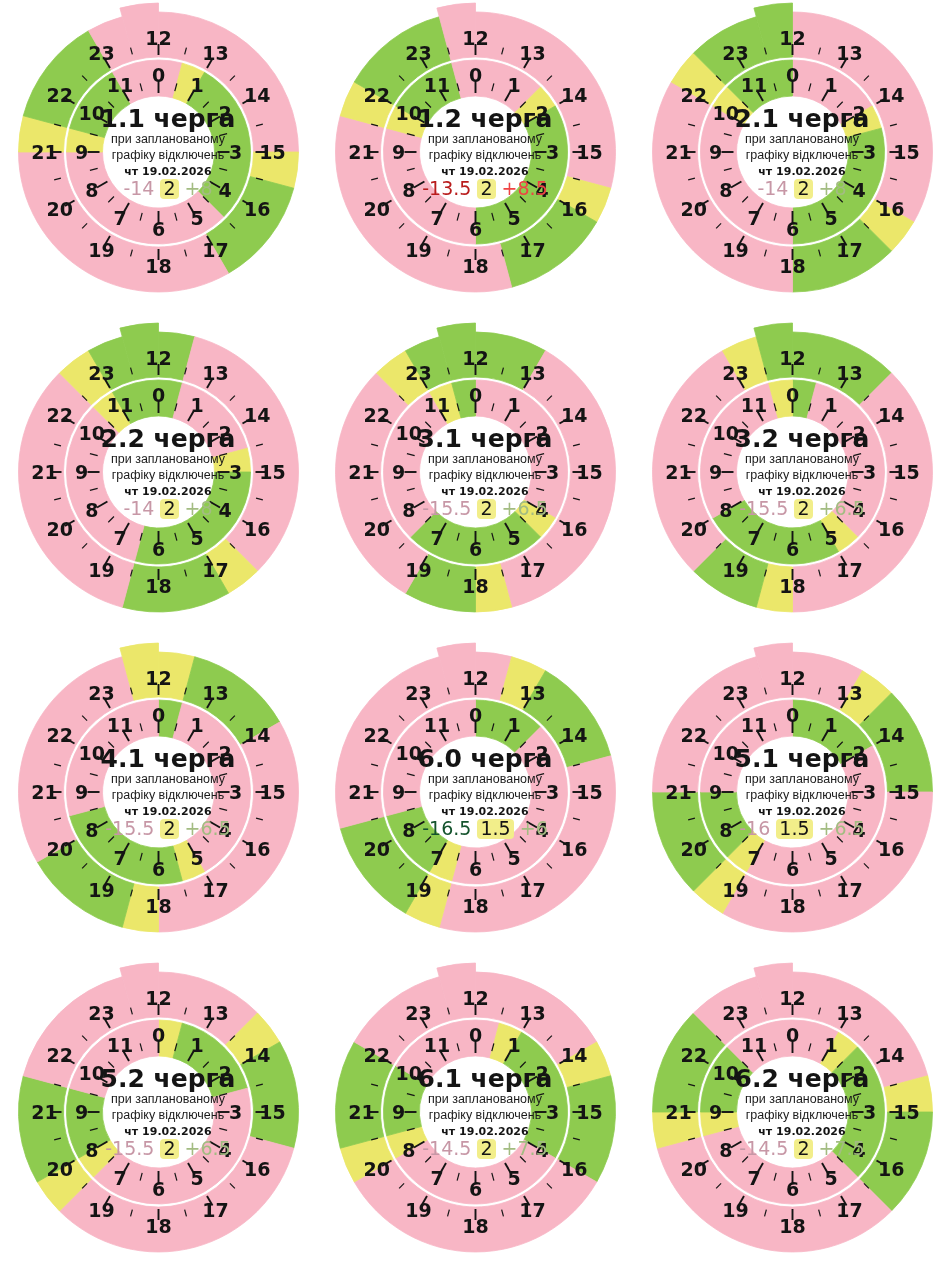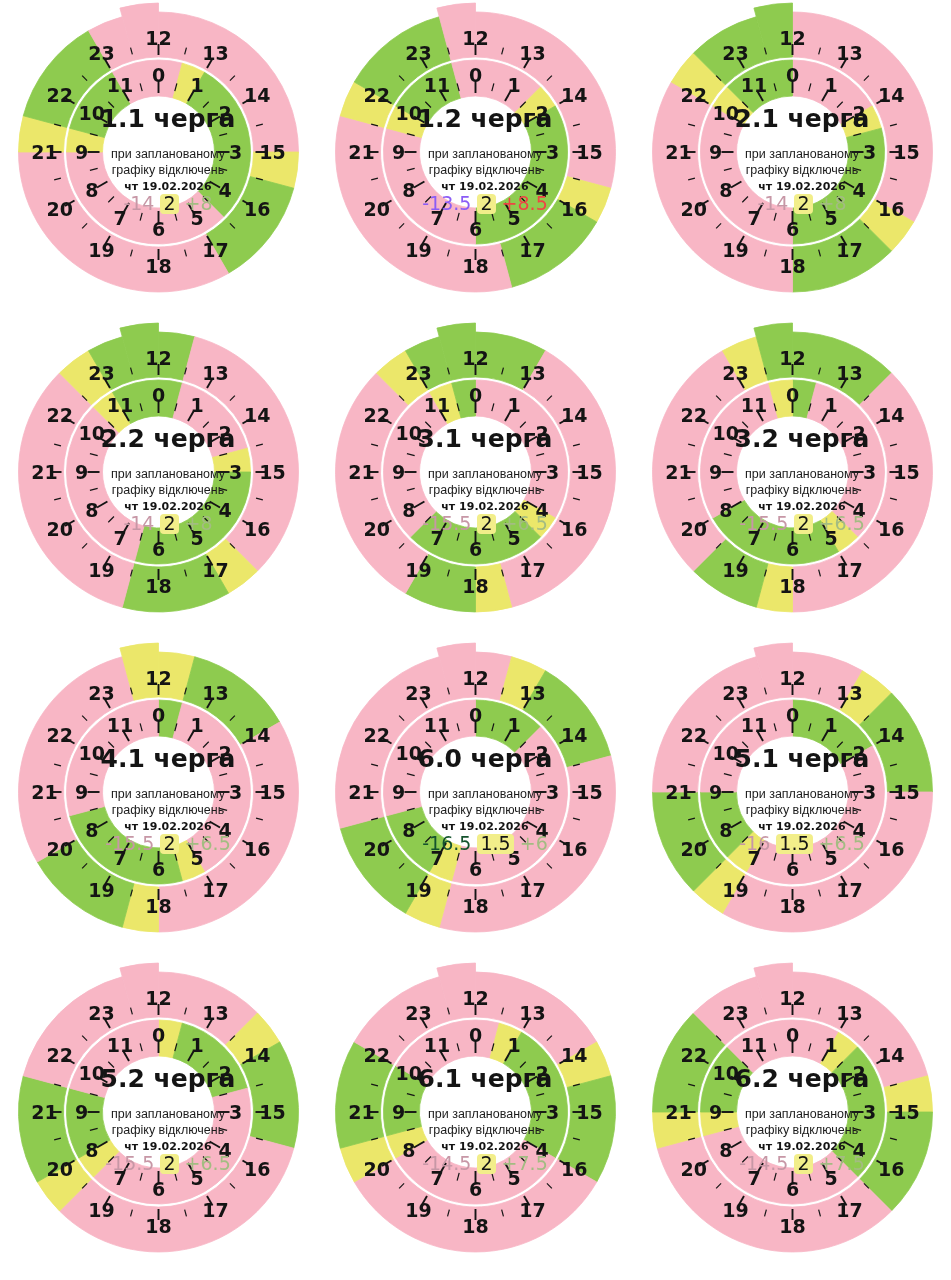--- a/index.html
+++ b/index.html
@@ -2,21 +2,21 @@
 <html><head>
 <meta charset="utf-8">
 <style>
   html,body{margin:0;padding:0;background:#fff;}
   body{width:951px;height:1280px;font-family:"Liberation Sans",sans-serif;}
   .grid{display:grid;grid-template-columns:repeat(3,317px);grid-template-rows:repeat(4,320px);width:951px;height:1280px;}
   .cell{position:relative;width:317px;height:320px;overflow:hidden;}
   .cell svg{position:absolute;left:0;top:0;}
   .center-block{position:absolute;left:168px;top:106px;width:140px;transform:translateX(-50%);text-align:center;color:#141414;line-height:1.05;}
   .ttl{font-size:25px;font-weight:700;font-family:"DejaVu Sans","Liberation Sans",sans-serif;letter-spacing:0px;}
-  .sub{font-size:12.5px;font-weight:400;margin-top:15px;line-height:1.22;color:#1b1b1b;}
+  .sub{font-size:12.5px;font-weight:400;margin-top:0;line-height:1.22;color:#1b1b1b;}
   .date{font-size:11px;font-weight:700;margin-top:3px;font-family:"DejaVu Sans","Liberation Sans",sans-serif;}
   .sum{font-size:19px;font-weight:400;margin-top:2px;font-family:"DejaVu Sans","Liberation Sans",sans-serif;}
   .sum .minus{}
   .sum .mid{border-radius:4px;padding:0 3px;display:inline-block;}
   .sum .plus{}
   .hour-label{font-family:"DejaVu Sans","Liberation Sans",sans-serif;font-weight:700;font-size:19px;fill:#141414;}
 </style>
 </head>
 <body>
 
@@ -210,21 +210,21 @@
         <text x="59.8" y="101.5" text-anchor="middle" class="hour-label">22</text>
         <text x="101.5" y="59.8" text-anchor="middle" class="hour-label">23</text>
       </svg>
       <div class="center-block">
         <div class="ttl">1.2 черга</div>
         <div class="sub">
           <div>при запланованому</div>
           <div>графіку відключень</div>
         </div>
         <div class="date">чт 19.02.2026</div>
-        <div class="sum"><span class="minus" style="color: #8b5cf6;">-13.5</span> <span class="mid" style="background: rgb(242, 238, 138); color: rgb(20, 20, 20);">2</span> <span class="plus" style="color: #ef4444;">+8.5</span></div>
+        <div class="sum"><span class="minus" style="color: #b91c1c;">-13.5</span> <span class="mid" style="background: rgb(242, 238, 138); color: rgb(20, 20, 20);">2</span> <span class="plus" style="color: #ef4444;">+8.5</span></div>
       </div>
     </div>
     <div class="cell">
       <svg width="317" height="320" viewBox="0 0 317 320">
         <path d="M 158.50 60.00 A 92 92 0 0 1 238.17 106.00 L 207.00 124.00 A 56 56 0 0 0 158.50 96.00 Z" fill="#f8b6c5" stroke="#f8b6c5" stroke-width="0.8"></path>
         <path d="M 238.17 106.00 A 92 92 0 0 1 247.37 128.19 L 212.59 137.51 A 56 56 0 0 0 207.00 124.00 Z" fill="#ebe76a" stroke="#ebe76a" stroke-width="0.8"></path>
         <path d="M 247.37 128.19 A 92 92 0 0 1 158.50 244.00 L 158.50 208.00 A 56 56 0 0 0 212.59 137.51 Z" fill="#8ecb4f" stroke="#8ecb4f" stroke-width="0.8"></path>
         <path d="M 158.50 244.00 A 92 92 0 0 1 78.83 106.00 L 110.00 124.00 A 56 56 0 0 0 158.50 208.00 Z" fill="#f8b6c5" stroke="#f8b6c5" stroke-width="0.8"></path>
         <path d="M 78.83 106.00 A 92 92 0 0 1 93.45 86.95 L 118.90 112.40 A 56 56 0 0 0 110.00 124.00 Z" fill="#ebe76a" stroke="#ebe76a" stroke-width="0.8"></path>
         <path d="M 93.45 86.95 A 92 92 0 0 1 158.50 60.00 L 158.50 96.00 A 56 56 0 0 0 118.90 112.40 Z" fill="#8ecb4f" stroke="#8ecb4f" stroke-width="0.8"></path>

